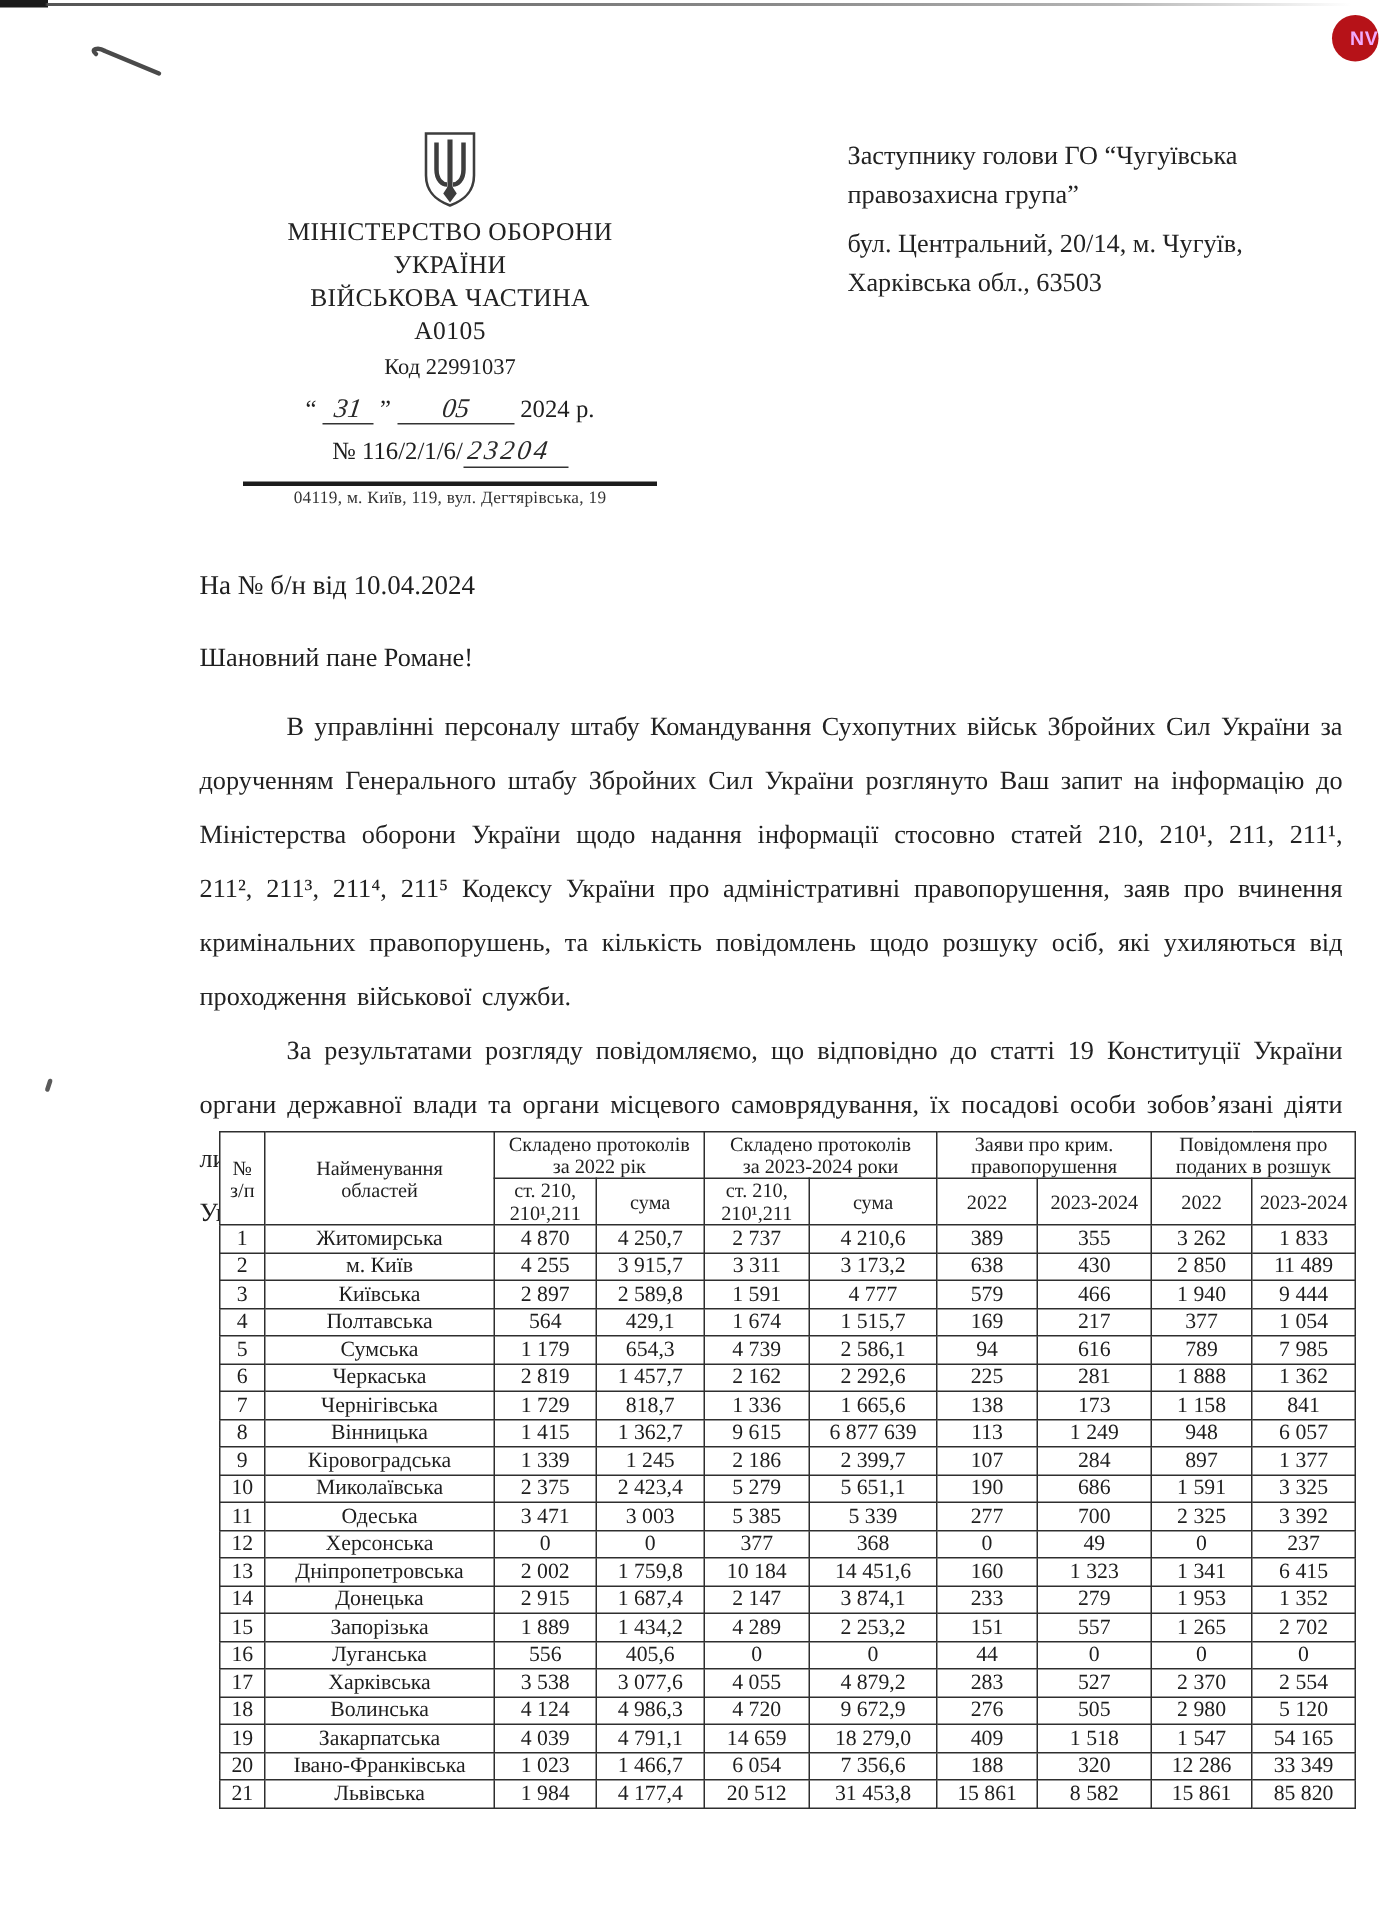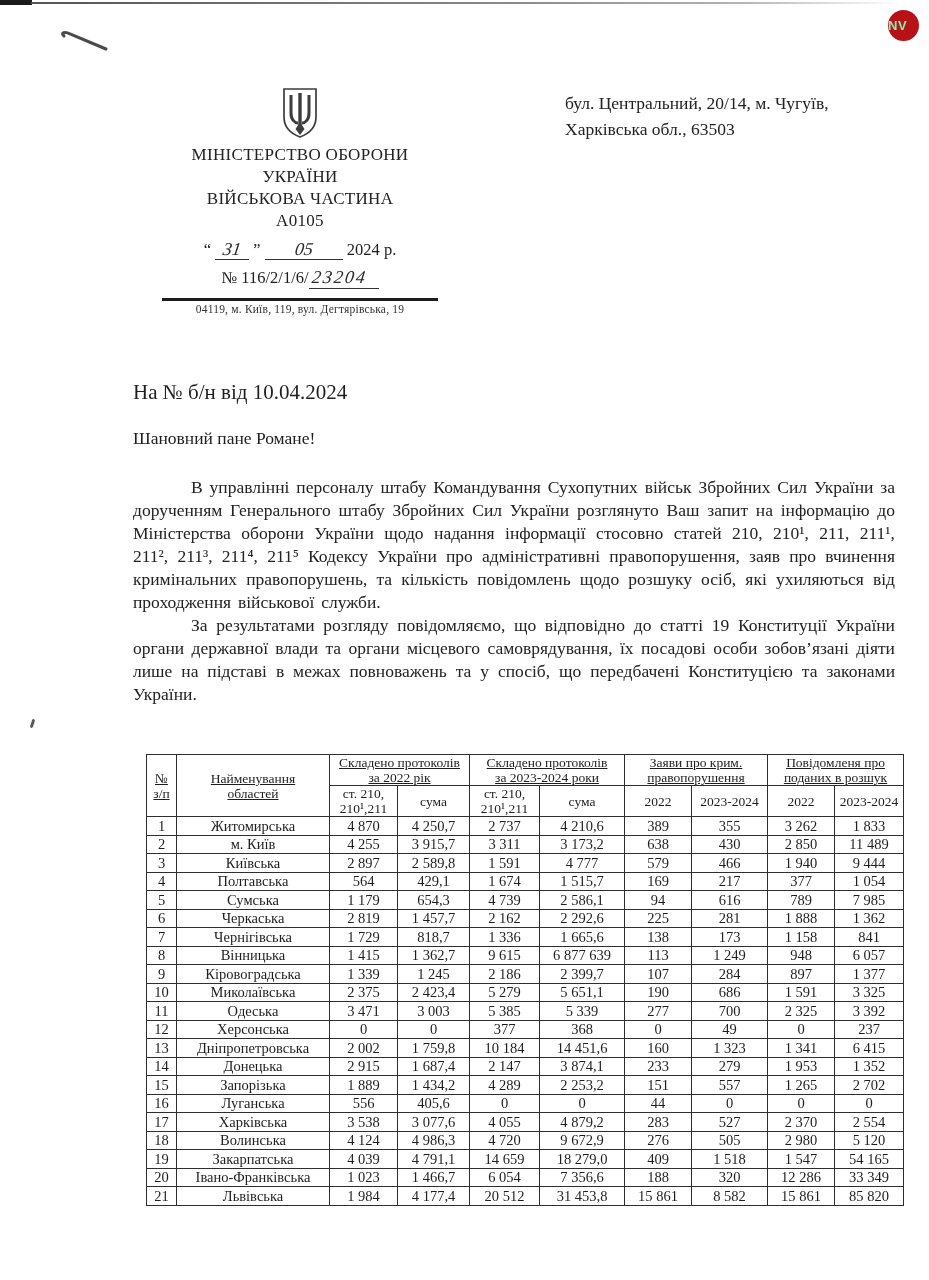--- a/index.html
+++ b/index.html
@@ -12,57 +12,57 @@
   
   .scan-bar-left{position:absolute;top:0;left:0;width:32px;height:5px;background:#1b1b1b;}
   .scan-line-top{position:absolute;top:2px;left:0;width:100%;height:2px;
     background:linear-gradient(to right,#1a1a1a 0,#1a1a1a 30px,#555 32px,#8a8a8a 55%,#b5b5b5 80%,rgba(180,180,180,0) 97%);}
   .pen-stroke{position:absolute;left:56px;top:28px;}
   .left-tick{position:absolute;left:31px;top:719px;width:3px;height:9px;background:#5a5a5a;
     transform:rotate(18deg);border-radius:2px;}
 
   
   .nv-badge{position:absolute;left:888px;top:10px;width:31px;height:31px;border-radius:50%;
-    background:#b61218;color:#86efac;display:flex;align-items:center;justify-content:flex-start;
+    background:#b61218;color:#f0abfc;display:flex;align-items:center;justify-content:flex-end;
     font-family:"Liberation Sans","DejaVu Sans",sans-serif;font-weight:bold;font-size:13px;letter-spacing:.5px;}
 
   
   .sender{position:absolute;left:150px;top:88px;width:300px;text-align:center;}
   .emblem{display:block;margin:0 auto 6px auto;}
   .org-line{font-weight:normal;font-size:17px;line-height:22px;letter-spacing:.3px;color:#222;}
   .code-line{font-size:15px;line-height:20px;margin-top:3px;}
   .date-line{font-size:16.5px;margin-top:7px;white-space:nowrap;}
   .num-line{font-size:16.5px;margin-top:7px;white-space:nowrap;}
   .hand{font-style:italic;display:inline-block;transform:skewX(-8deg);font-size:18px;color:#2a2a2a;}
   .u-day{border-bottom:1.5px solid #333;padding:0 8px;}
   .u-month{border-bottom:1.5px solid #333;padding:0 30px;}
   .u-num{border-bottom:1.5px solid #333;padding:0 12px 1px 3px;letter-spacing:2px;}
   .addr-rule{margin:10px auto 0 auto;width:276px;border-top:3px solid #1c1c1c;}
   .addr-line{font-size:11.5px;margin-top:2px;letter-spacing:.2px;color:#333;}
 
   
   .recipient{position:absolute;left:565px;top:90px;width:345px;font-size:17.5px;line-height:26px;color:#222;}
   .recipient p{margin:0 0 7px 0;}
 
-  .reference{position:absolute;left:133px;top:380px;font-size:21px;}
+  .reference{position:absolute;left:133px;top:380px;font-size:18px;}
   .salutation{position:absolute;left:133px;top:428px;width:762px;font-size:17.5px;}
 
   
-  .body-text{position:absolute;left:133px;top:476px;width:762px;
-    font-size:17.5px;line-height:23px;text-align:justify;word-spacing:2.5px;color:#222;}
+  .body-text{position:absolute;left:133px;top:466px;width:762px;
+    font-size:17.5px;line-height:36px;text-align:justify;word-spacing:2.5px;color:#222;}
   .body-text p{margin:0;text-indent:58px;}
 
   
   .data-table-wrap{position:absolute;left:146px;top:754px;}
   table{border-collapse:collapse;table-layout:fixed;width:757px;background:#fff;}
   col.c0{width:30px}col.c1{width:153px}col.c2{width:68px}col.c3{width:72px}col.c4{width:70px}
   col.c5{width:85px}col.c6{width:67px}col.c7{width:76px}col.c8{width:67px}col.c9{width:69px}
   th,td{border:1px solid #2e2e2e;text-align:center;vertical-align:middle;padding:0 2px;overflow:hidden;}
   thead th{font-weight:normal;font-size:13.5px;line-height:1.12;}
-  thead tr.h1 th{height:30px;text-decoration:underline;}
+  thead tr.h1 th{height:30px;}
   thead tr.h2 th{height:28px;}
   tbody td{font-size:14.5px;height:17.5px;line-height:1;white-space:nowrap;}
   .two-line{white-space:pre-line;}
 </style>
 </head>
 <body>
 
 <div class="page">
 
   <div class="scan-bar-left"></div>
@@ -83,35 +83,37 @@
       <path d="M3,1 L35,1 L35,29 C35,41 27,46 19,49 C11,46 3,41 3,29 Z" fill="none" stroke="#3d3d3d" stroke-width="1.7"></path>
       <path d="M19,5 L19,38" stroke="#3d3d3d" stroke-width="3.4" fill="none"></path>
       <path d="M10,7 L10,25 C10,32 14,35 17,35" stroke="#3d3d3d" stroke-width="3" fill="none"></path>
       <path d="M28,7 L28,25 C28,32 24,35 21,35" stroke="#3d3d3d" stroke-width="3" fill="none"></path>
       <path d="M19,34 L14.5,41 L19,47 L23.5,41 Z" fill="#3d3d3d"></path>
     </svg>
     <div class="org-line">МІНІСТЕРСТВО ОБОРОНИ</div>
     <div class="org-line">УКРАЇНИ</div>
     <div class="org-line">ВІЙСЬКОВА ЧАСТИНА</div>
     <div class="org-line">А0105</div>
+    <div class="code-line">Код 22991037</div>
     <div class="date-line">
       <span>“</span>
       <span class="u-day"><span class="hand">31</span></span>
       <span>”</span>
       <span class="u-month"><span class="hand">05</span></span>
       <span>2024 р.</span>
     </div>
     <div class="num-line">
       <span>№ 116/2/1/6/</span><span class="u-num"><span class="hand">23204</span></span>
     </div>
     <div class="addr-rule"></div>
     <div class="addr-line">04119, м. Київ, 119, вул. Дегтярівська, 19</div>
   </div>
 
   <div class="recipient">
+    <p>Заступнику голови ГО “Чугуївська правозахисна група”</p>
     <p>бул. Центральний, 20/14, м. Чугуїв, Харківська обл., 63503</p>
   </div>
 
   <div class="reference">На № б/н від 10.04.2024</div>
   <div class="salutation">Шановний пане Романе!</div>
 
   <div class="body-text">
     <p>В управлінні персоналу штабу Командування Сухопутних військ Збройних Сил України за дорученням Генерального штабу Збройних Сил України розглянуто Ваш запит на інформацію до Міністерства оборони України щодо надання інформації стосовно статей 210, 210¹, 211, 211¹, 211², 211³, 211⁴, 211⁵ Кодексу України про адміністративні правопорушення, заяв про вчинення кримінальних правопорушень, та кількість повідомлень щодо розшуку осіб, які ухиляються від проходження військової служби.</p>
     <p>За результатами розгляду повідомляємо, що відповідно до статті 19 Конституції України органи державної влади та органи місцевого самоврядування, їх посадові особи зобов’язані діяти лише на підставі в межах повноважень та у спосіб, що передбачені Конституцією та законами України.</p>
   </div>

